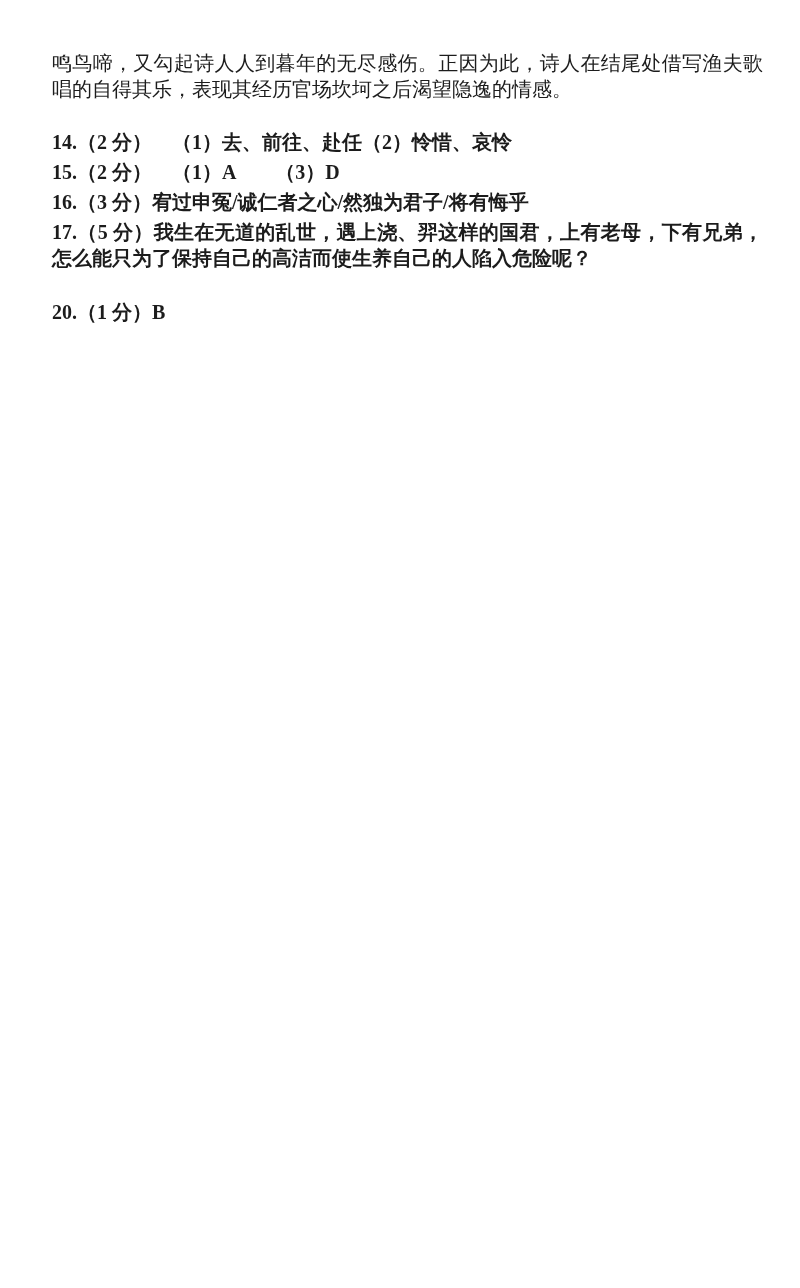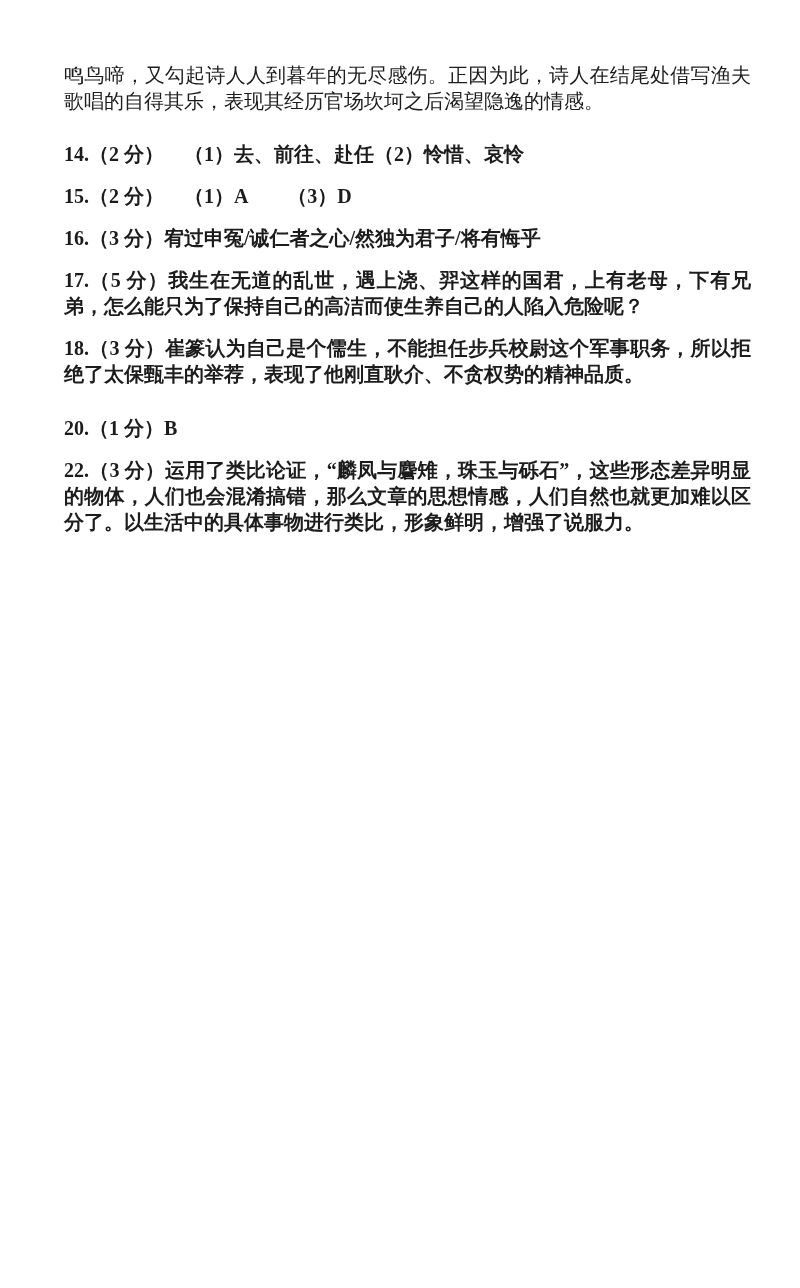--- a/index.html
+++ b/index.html
@@ -15,21 +15,21 @@
     font-family: "Liberation Serif", "DejaVu Serif", serif;
     color: #1c1c1c;
   }
   .page {
     position: absolute;
     left: 48px;
     top: 46px;
     width: 719px;
   }
   .para {
-    margin: 16px;
+    margin: 4px;
     font-size: 20px;
     line-height: 26px;
     text-align: justify;
     word-break: break-all;
   }
   .intro-para {
     margin-bottom: 27px;
   }
   .answers-group-2 {
     margin-top: 28px;
@@ -44,21 +44,19 @@
 
 <div class="page">
 
   <p class="para intro-para"><span>鸣鸟啼，又勾起诗人人到暮年的无尽感伤。正因为此，诗人在结尾处借写渔夫歌唱的自得其乐，表现其经历官场坎坷之后渴望隐逸的情感。</span></p>
 
   <div>
     <p class="para"><span class="answer-number">14.</span><span class="answer-score">（2 分）</span><span class="answer-text">　（1）去、前往、赴任（2）怜惜、哀怜</span></p>
     <p class="para"><span class="answer-number">15.</span><span class="answer-score">（2 分）</span><span class="answer-text">　（1）A　　（3）D</span></p>
     <p class="para"><span class="answer-number">16.</span><span class="answer-score">（3 分）</span><span class="answer-text">宥过申冤/诚仁者之心/然独为君子/将有悔乎</span></p>
     <p class="para"><span class="answer-number">17.</span><span class="answer-score">（5 分）</span><span class="answer-text">我生在无道的乱世，遇上浇、羿这样的国君，上有老母，下有兄弟，怎么能只为了保持自己的高洁而使生养自己的人陷入危险呢？</span></p>
-    <p class="para"><span class="answer-number">18.</span><span class="answer-score">（3 分）</span><span class="answer-text">崔篆认为自己是个儒生，不能担任步兵校尉这个军事职务，所以拒绝了太保甄丰的举荐，表现了他刚直耿介、不贪权势的精神品质。</span></p>
   </div>
 
   <div class="answers-group-2">
     <p class="para"><span class="answer-number">20.</span><span class="answer-score">（1 分）</span><span class="answer-text">B</span></p>
-    <p class="para"><span class="answer-number">22.</span><span class="answer-score">（3 分）</span><span class="answer-text">运用了类比论证，“麟凤与麏雉，珠玉与砾石”，这些形态差异明显的物体，人们也会混淆搞错，那么文章的思想情感，人们自然也就更加难以区分了。以生活中的具体事物进行类比，形象鲜明，增强了说服力。</span></p>
   </div>
 
 </div>
 
 </body></html>

